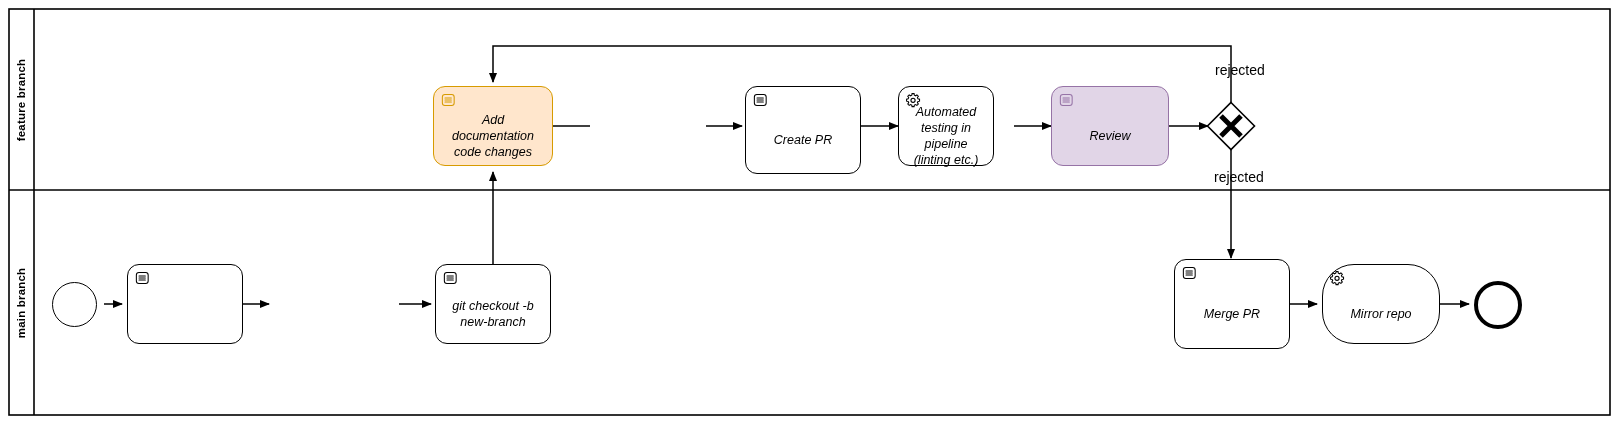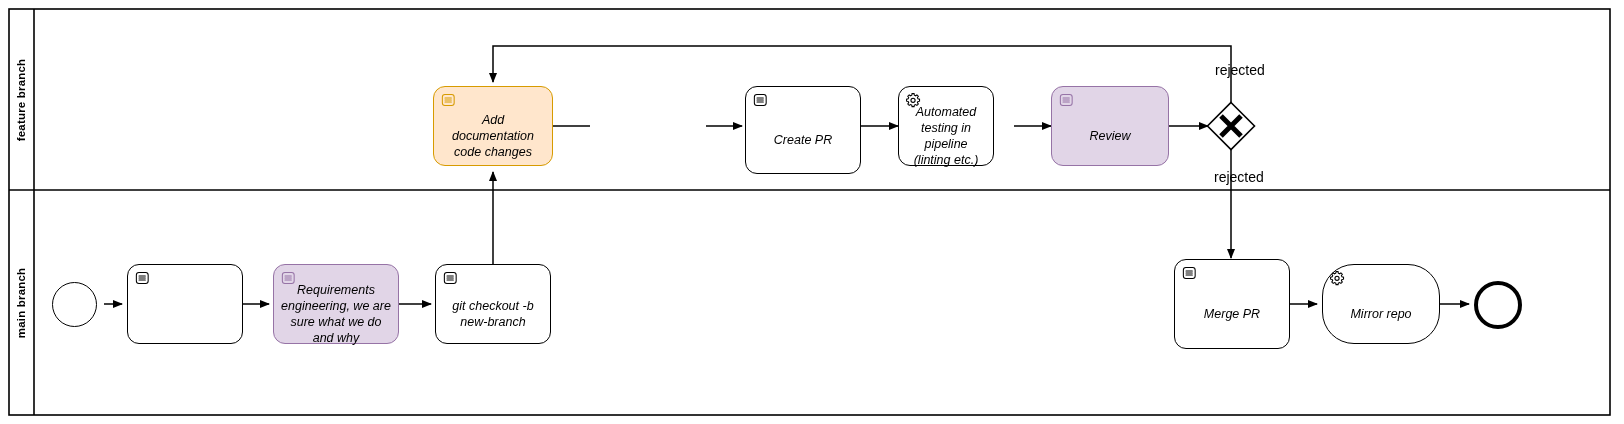--- a/index.html
+++ b/index.html
@@ -182,29 +182,20 @@
 
   <div class="task" style="left:127px; top:264px; width:116px; height:80px;">
     <span class="task-icon">
       <svg viewBox="0 0 18 18" width="17" height="17" xmlns="http://www.w3.org/2000/svg">
         <path d="M2.5 5.2 C2.5 3.6 3.6 2.6 5.2 2.6 L12.4 2.6 C13.9 2.6 15 3.7 15 5.2 L15 11.6 C15 13.2 13.9 14.2 12.4 14.2 L5.2 14.2 C3.6 14.2 2.5 13.2 2.5 11.6 Z" fill="none" stroke="#000000" stroke-width="1.1"></path>
         <path d="M5.3 6.3 L12.0 6.3 M5.3 8.4 L12.0 8.4 M5.3 10.5 L12.0 10.5" stroke="#000000" stroke-width="1.1" stroke-linecap="round"></path>
       </svg>
     </span>
   </div>
 
-  <div class="task purple" style="left:273px; top:264px; width:126px; height:80px;">
-    <span class="task-icon">
-      <svg viewBox="0 0 18 18" width="17" height="17" xmlns="http://www.w3.org/2000/svg">
-        <path d="M2.5 5.2 C2.5 3.6 3.6 2.6 5.2 2.6 L12.4 2.6 C13.9 2.6 15 3.7 15 5.2 L15 11.6 C15 13.2 13.9 14.2 12.4 14.2 L5.2 14.2 C3.6 14.2 2.5 13.2 2.5 11.6 Z" fill="none" stroke="#9673a6" stroke-width="1.1"></path>
-        <path d="M5.3 6.3 L12.0 6.3 M5.3 8.4 L12.0 8.4 M5.3 10.5 L12.0 10.5" stroke="#9673a6" stroke-width="1.1" stroke-linecap="round"></path>
-      </svg>
-    </span>
-    <span class="task-text">Requirements engineering, we are sure what we do and why</span>
-  </div>
 
   <div class="task" style="left:435px; top:264px; width:116px; height:80px;">
     <span class="task-icon">
       <svg viewBox="0 0 18 18" width="17" height="17" xmlns="http://www.w3.org/2000/svg">
         <path d="M2.5 5.2 C2.5 3.6 3.6 2.6 5.2 2.6 L12.4 2.6 C13.9 2.6 15 3.7 15 5.2 L15 11.6 C15 13.2 13.9 14.2 12.4 14.2 L5.2 14.2 C3.6 14.2 2.5 13.2 2.5 11.6 Z" fill="none" stroke="#000000" stroke-width="1.1"></path>
         <path d="M5.3 6.3 L12.0 6.3 M5.3 8.4 L12.0 8.4 M5.3 10.5 L12.0 10.5" stroke="#000000" stroke-width="1.1" stroke-linecap="round"></path>
       </svg>
     </span>
     <span class="task-text">git checkout -b new-branch</span>
   </div>

